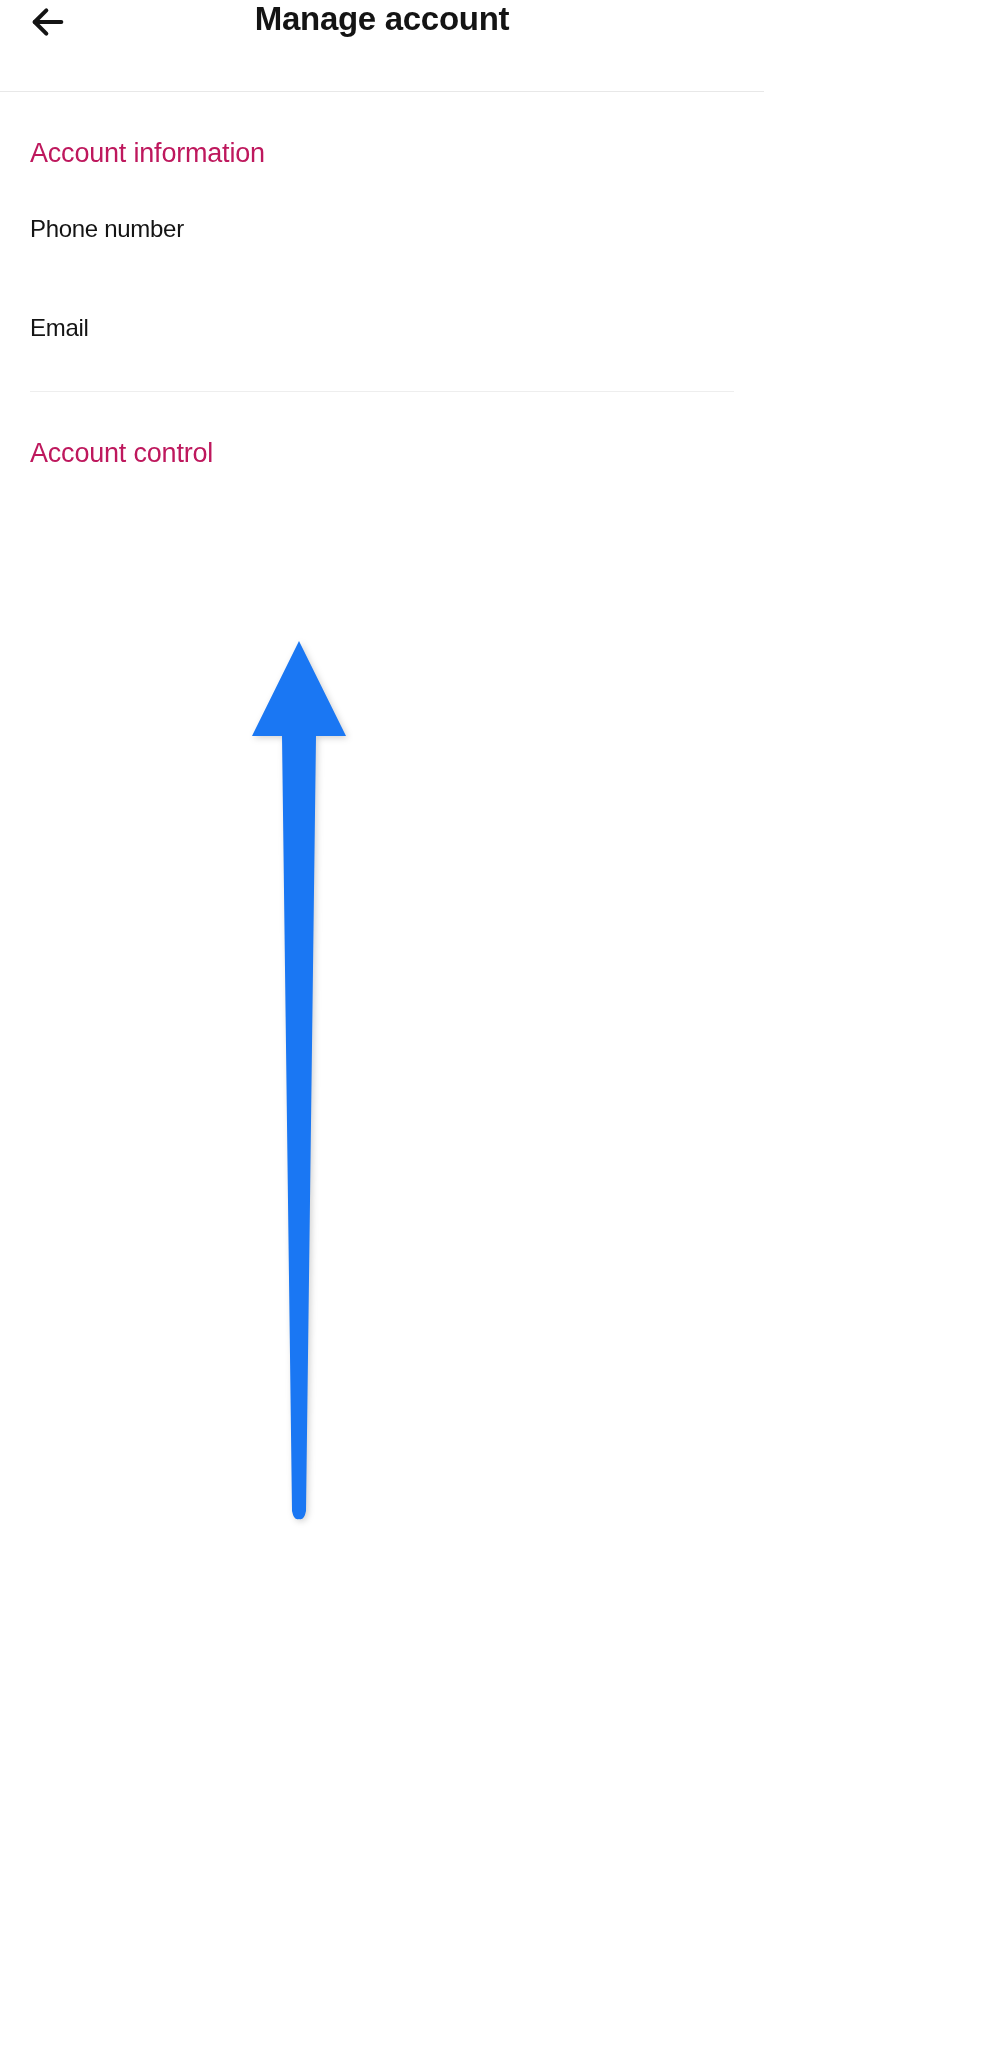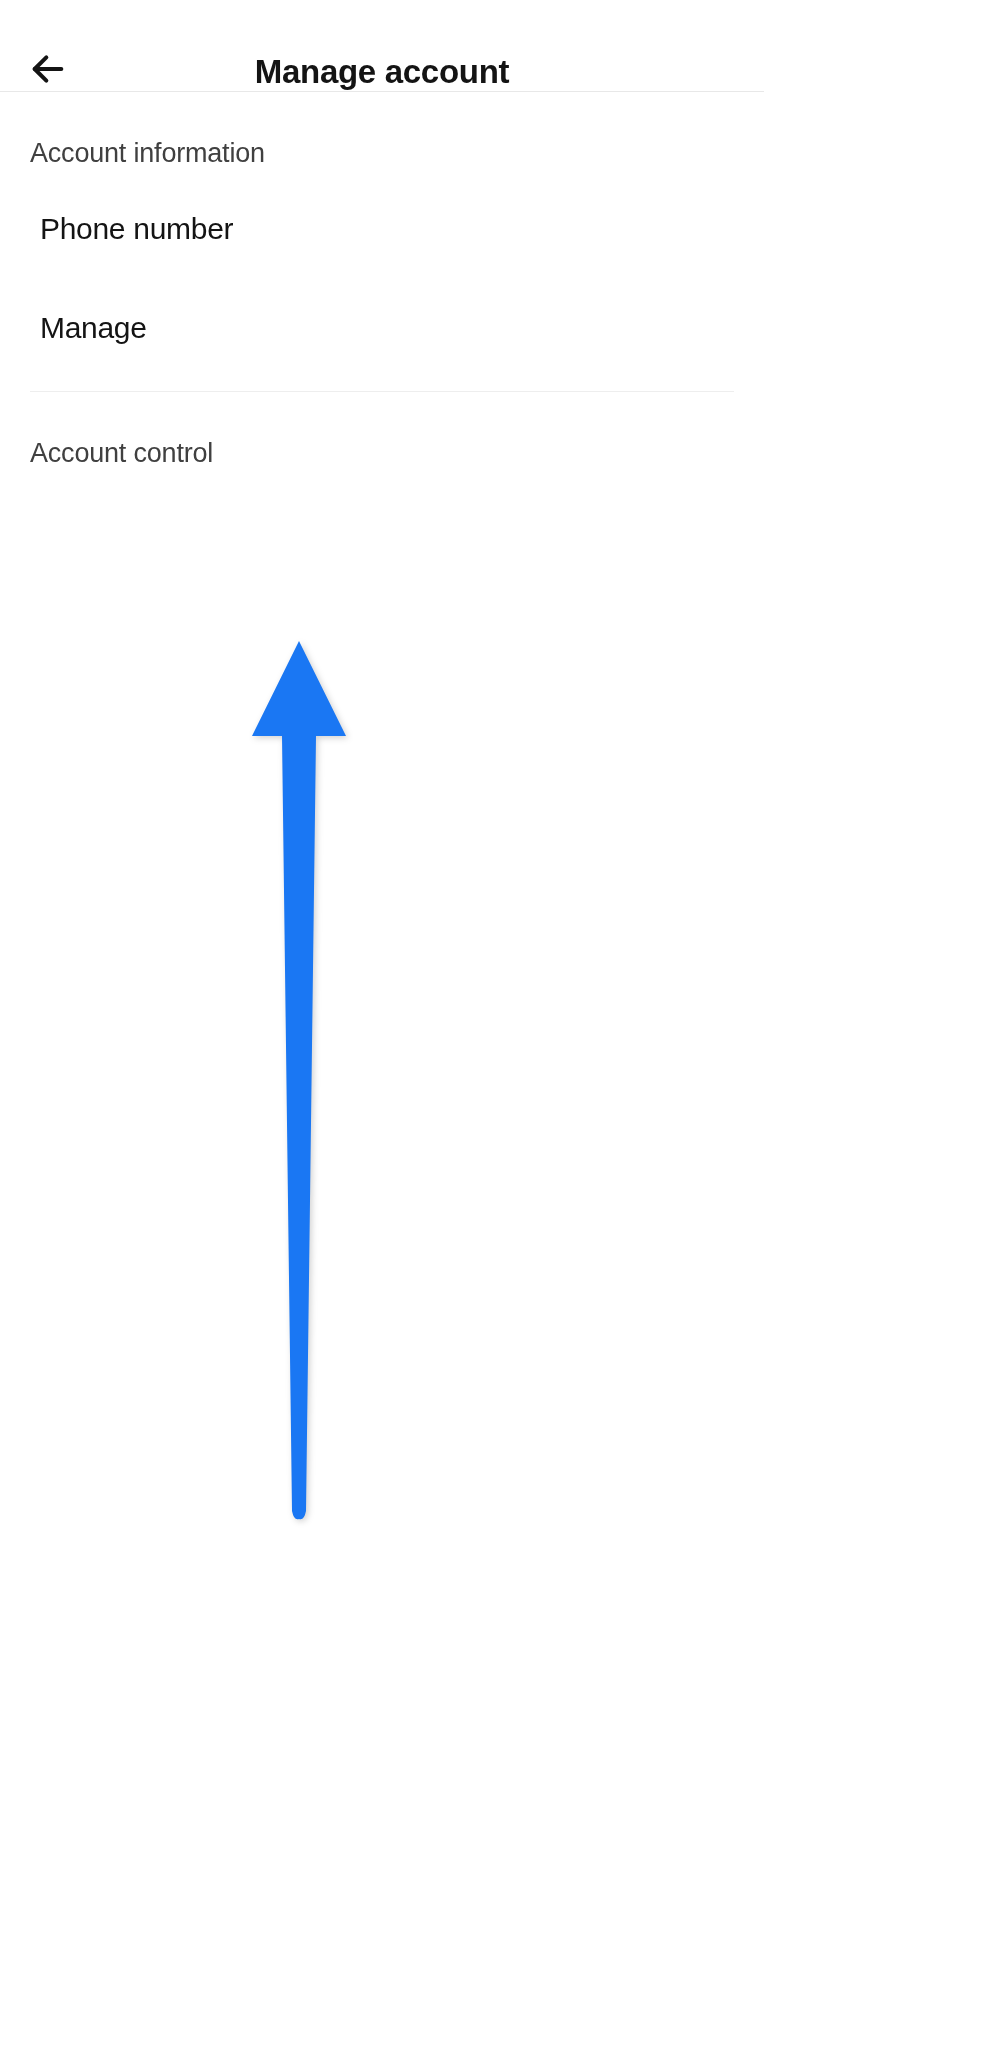--- a/index.html
+++ b/index.html
@@ -17,21 +17,21 @@
     }
     .content-wrap {
       width: 764px;
       margin: 0;
       background: #fff;
     }
     .header {
       height: 92px;
       border-bottom: 1px solid #e8e8e8;
       display: flex;
-      align-items: flex-end;
+      align-items: flex-start;
       position: relative;
       padding: 0 26px;
     }
     .back-btn {
       width: 44px;
       height: 44px;
       display: flex;
       align-items: center;
       justify-content: center;
       cursor: pointer;
@@ -44,38 +44,37 @@
       font-size: 33px;
       font-weight: 700;
       color: #141414;
       letter-spacing: -0.3px;
     }
     .section {
       padding: 0 30px;
     }
     .section-label {
       font-size: 27px;
-      color: #404040;
+      color: #be185d;
       padding-top: 46px;
       padding-bottom: 10px;
       font-weight: 400;
       letter-spacing: -0.2px;
     }
     .row {
       height: 99px;
       display: flex;
       align-items: center;
       cursor: pointer;
     }
     .row-label {
-      font-size: 30px;
+      font-size: 24px;
       color: #141414;
       font-weight: 400;
       letter-spacing: -0.3px;
-      margin-left: 10px;
     }
     .divider {
       height: 1px;
       background: #eeeeee;
       margin: 14px 30px 0 30px;
     }
     .annotation-arrow {
       position: absolute;
       left: 244px;
       top: 641px;
@@ -98,21 +97,21 @@
   </div>
 
   <div class="section">
     <div class="section-label">Account information</div>
 
     <div class="row">
       <span class="row-label">Phone number</span>
     </div>
 
     <div class="row">
-      <span class="row-label">Manage</span>
+      <span class="row-label">Email</span>
     </div>
 
   </div>
 
   <div class="divider"></div>
 
   <div class="section">
     <div class="section-label">Account control</div>
 
 

